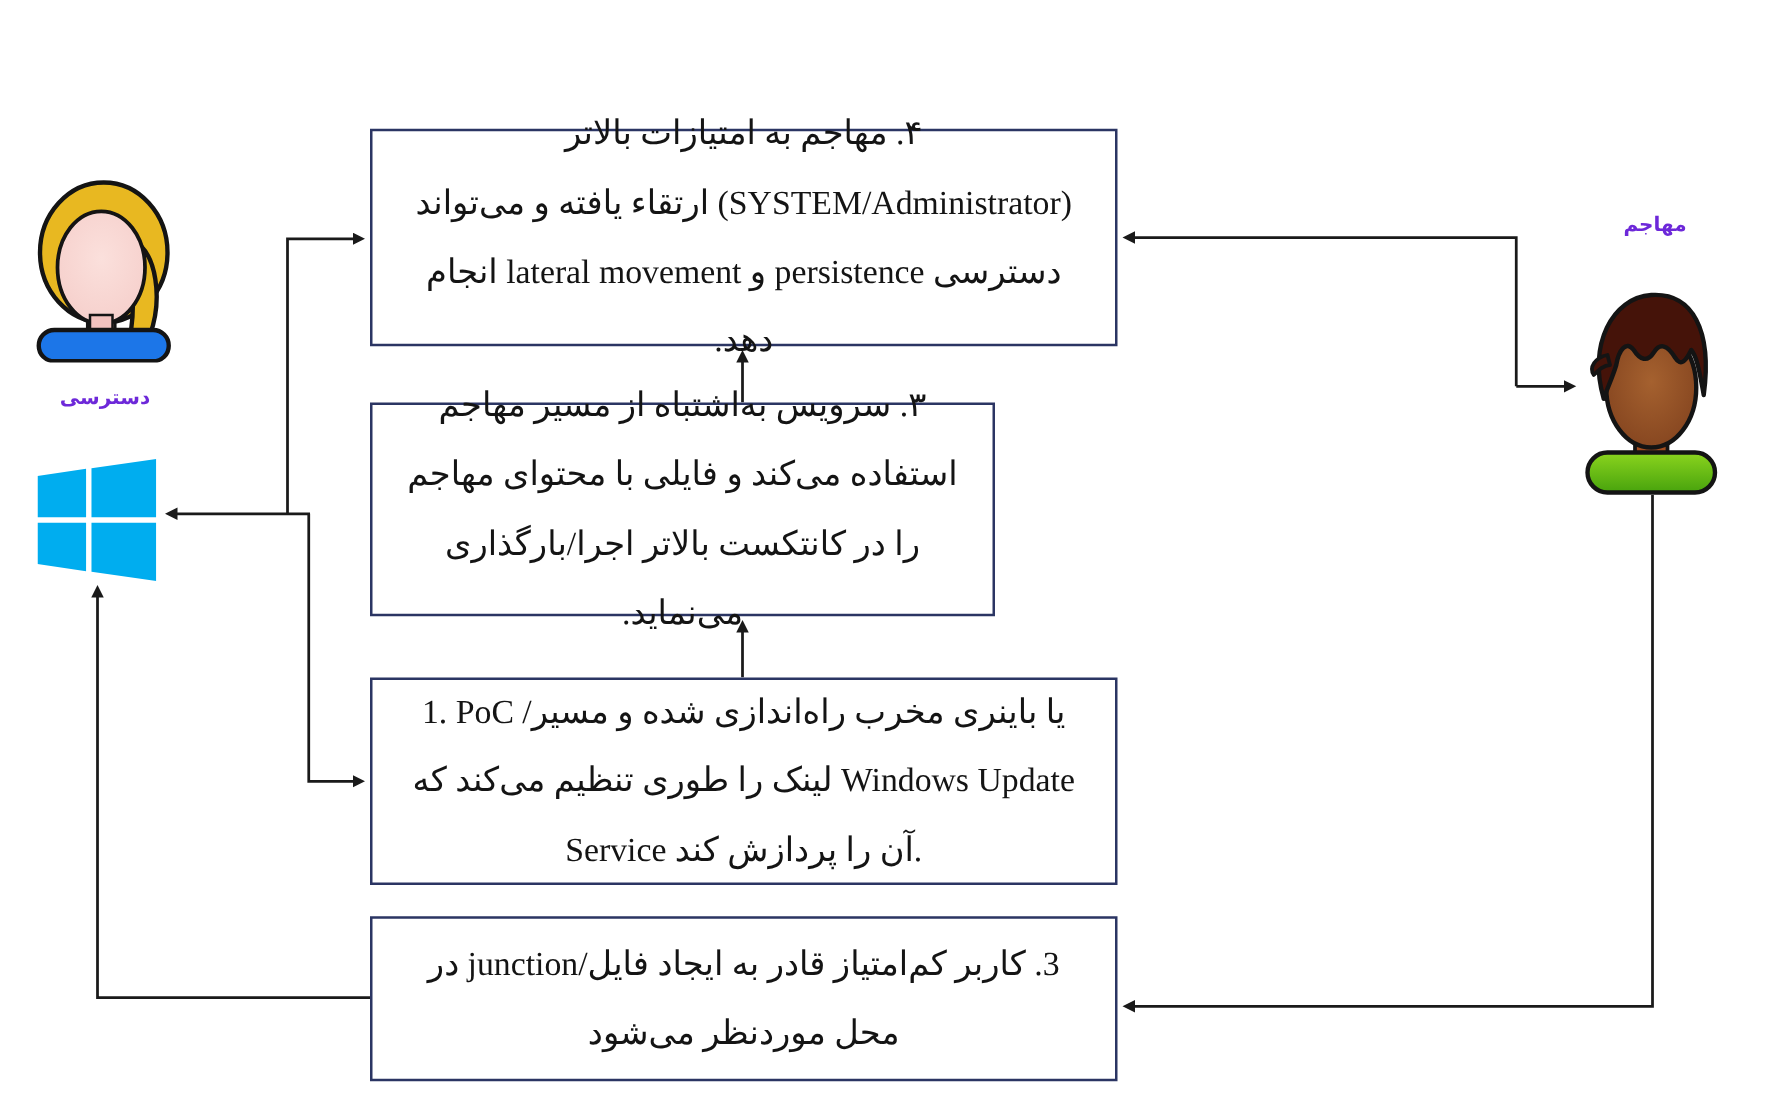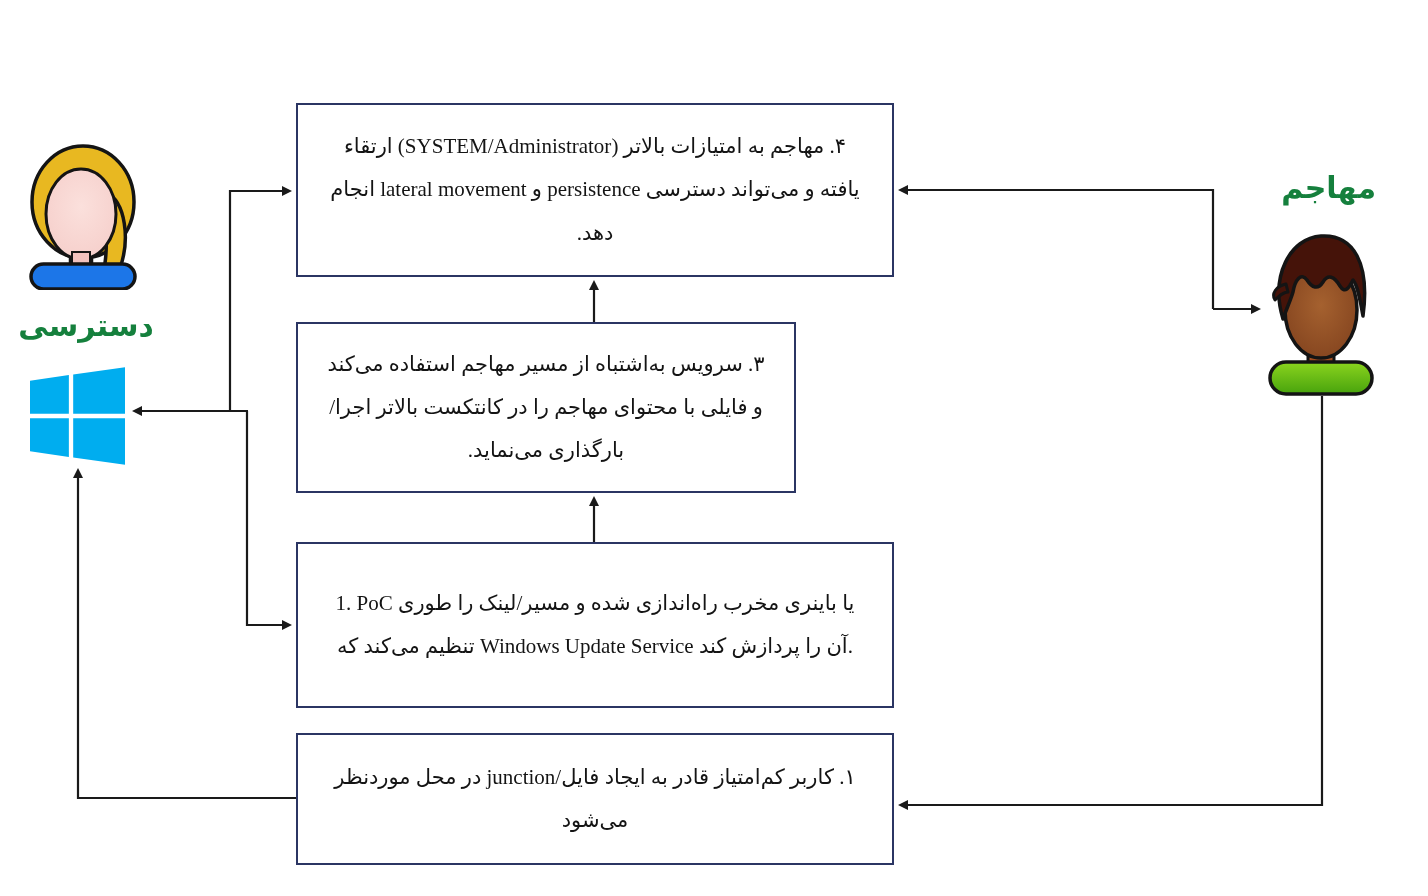--- a/index.html
+++ b/index.html
@@ -14,37 +14,37 @@
     background:#ffffff;
     display:flex;align-items:center;justify-content:center;
     box-sizing:border-box;
     padding:4px 26px;
   }
   .box .txt{
     direction:rtl;
     unicode-bidi:plaintext;
     text-align:center;
     width:100%;
-    font-size:21px;
+    font-size:27px;
     line-height:2.05;
     color:#141414;
     font-family:"Liberation Serif","DejaVu Sans",serif;
   }
   .box-step4{left:296px;top:103px;width:598px;height:174px;}
   .box-step3{left:296px;top:322px;width:500px;height:171px;}
   .box-step2{left:296px;top:542px;width:598px;height:166px;}
   .box-step1{left:296px;top:733px;width:598px;height:132px;}
 
   .actor-label{
     position:absolute;
     direction:rtl;
-    text-align:right;
+    text-align:center;
     font-weight:bold;
-    font-size:30px;
-    color:#15803d;
+    font-size:16px;
+    color:#6d28d9;
     font-family:"Liberation Serif","DejaVu Sans",serif;
   }
   .label-victim{left:14px;top:308px;width:140px;}
   .label-attacker{left:1272px;top:170px;width:104px;}
 
   .fig{position:absolute;}
   .fig-victim{left:26px;top:140px;width:114px;height:150px;}
   .fig-windows{left:30px;top:366px;width:95px;height:100px;}
   .fig-attacker{left:1266px;top:222px;width:110px;height:174px;}
 </style>
@@ -84,21 +84,21 @@
   <div class="box box-step4">
     <div class="txt">۴. مهاجم به امتیازات بالاتر (SYSTEM/Administrator) ارتقاء یافته و می‌تواند دسترسی persistence و lateral movement انجام دهد.</div>
   </div>
   <div class="box box-step3">
     <div class="txt">۳. سرویس به‌اشتباه از مسیر مهاجم استفاده می‌کند و فایلی با محتوای مهاجم را در کانتکست بالاتر اجرا/بارگذاری می‌نماید.</div>
   </div>
   <div class="box box-step2">
     <div class="txt">1. PoC یا باینری مخرب راه‌اندازی شده و مسیر/لینک را طوری تنظیم می‌کند که Windows Update Service آن را پردازش کند.</div>
   </div>
   <div class="box box-step1">
-    <div class="txt">۱. کاربر کم‌امتیاز قادر به ایجاد فایل/junction در محل موردنظر می‌شود</div>
+    <div class="txt">3. کاربر کم‌امتیاز قادر به ایجاد فایل/junction در محل موردنظر می‌شود</div>
   </div>
 
   <svg class="fig fig-victim" viewBox="0 0 114 150" xmlns="http://www.w3.org/2000/svg">
     <defs>
       <radialGradient id="vface" cx="50%" cy="42%" r="70%">
         <stop offset="0%" stop-color="#fbe0dc"></stop>
           <stop offset="100%" stop-color="#f5cdc9"></stop>
       </radialGradient>
     </defs>
 

